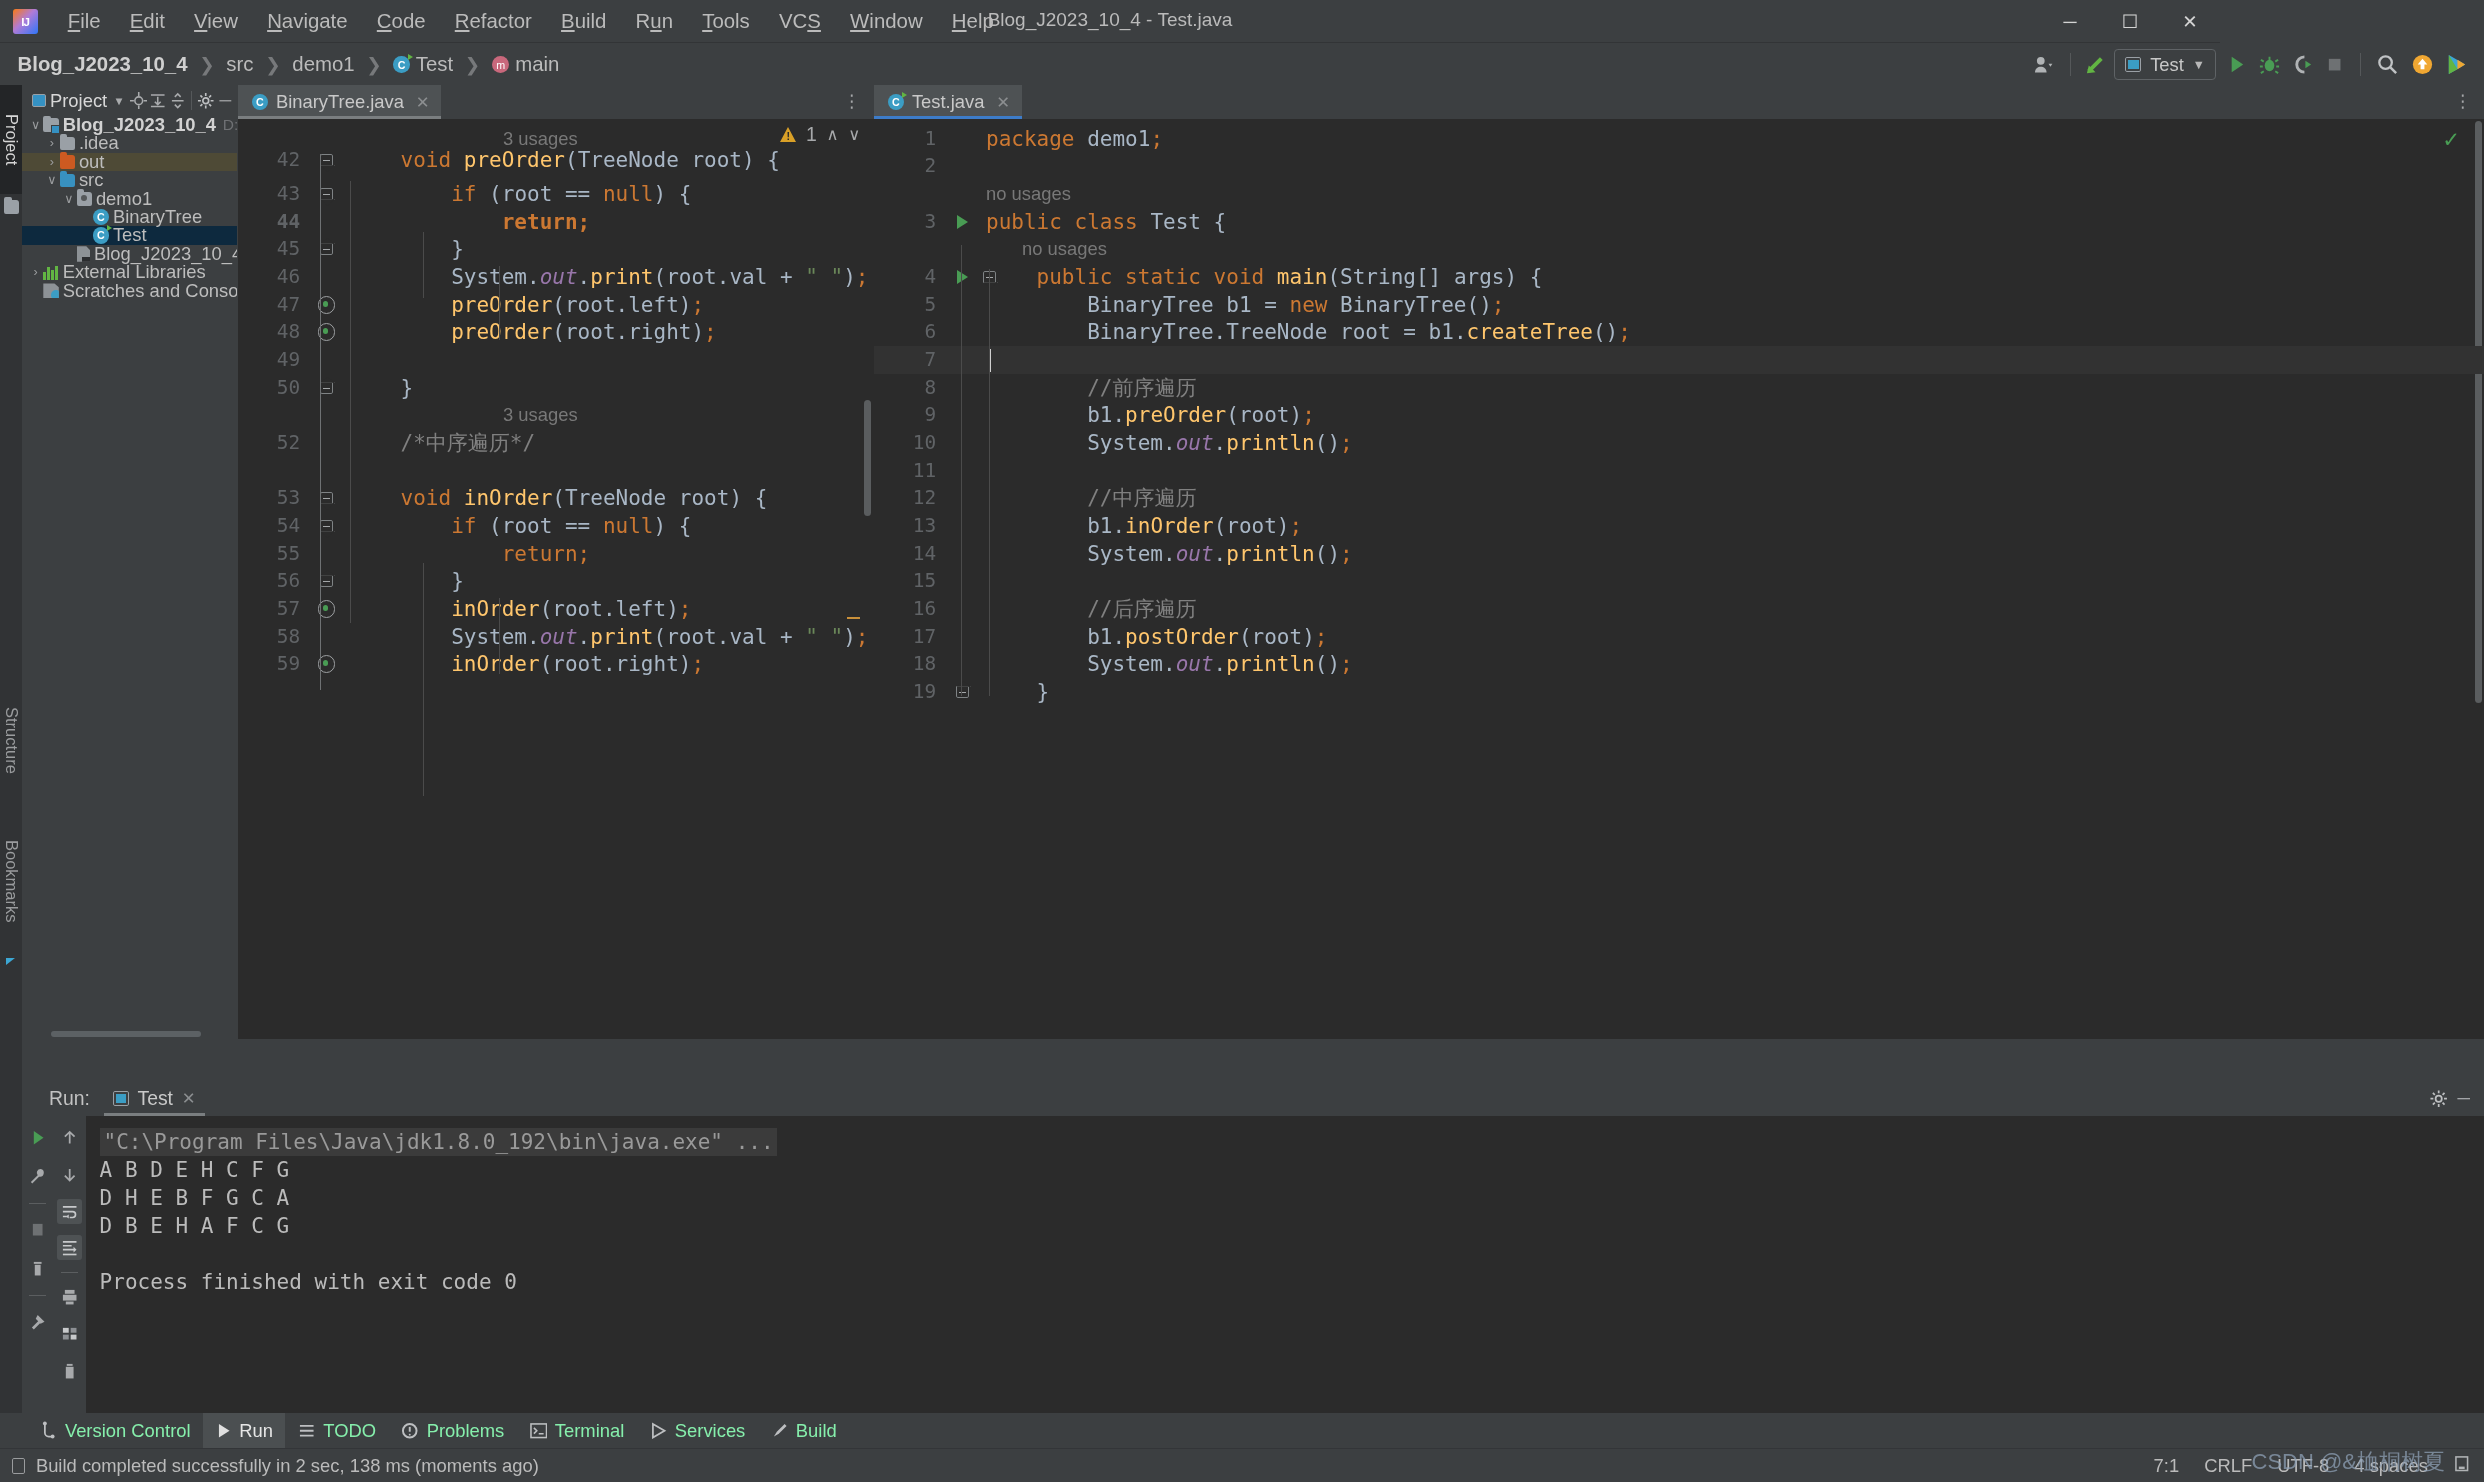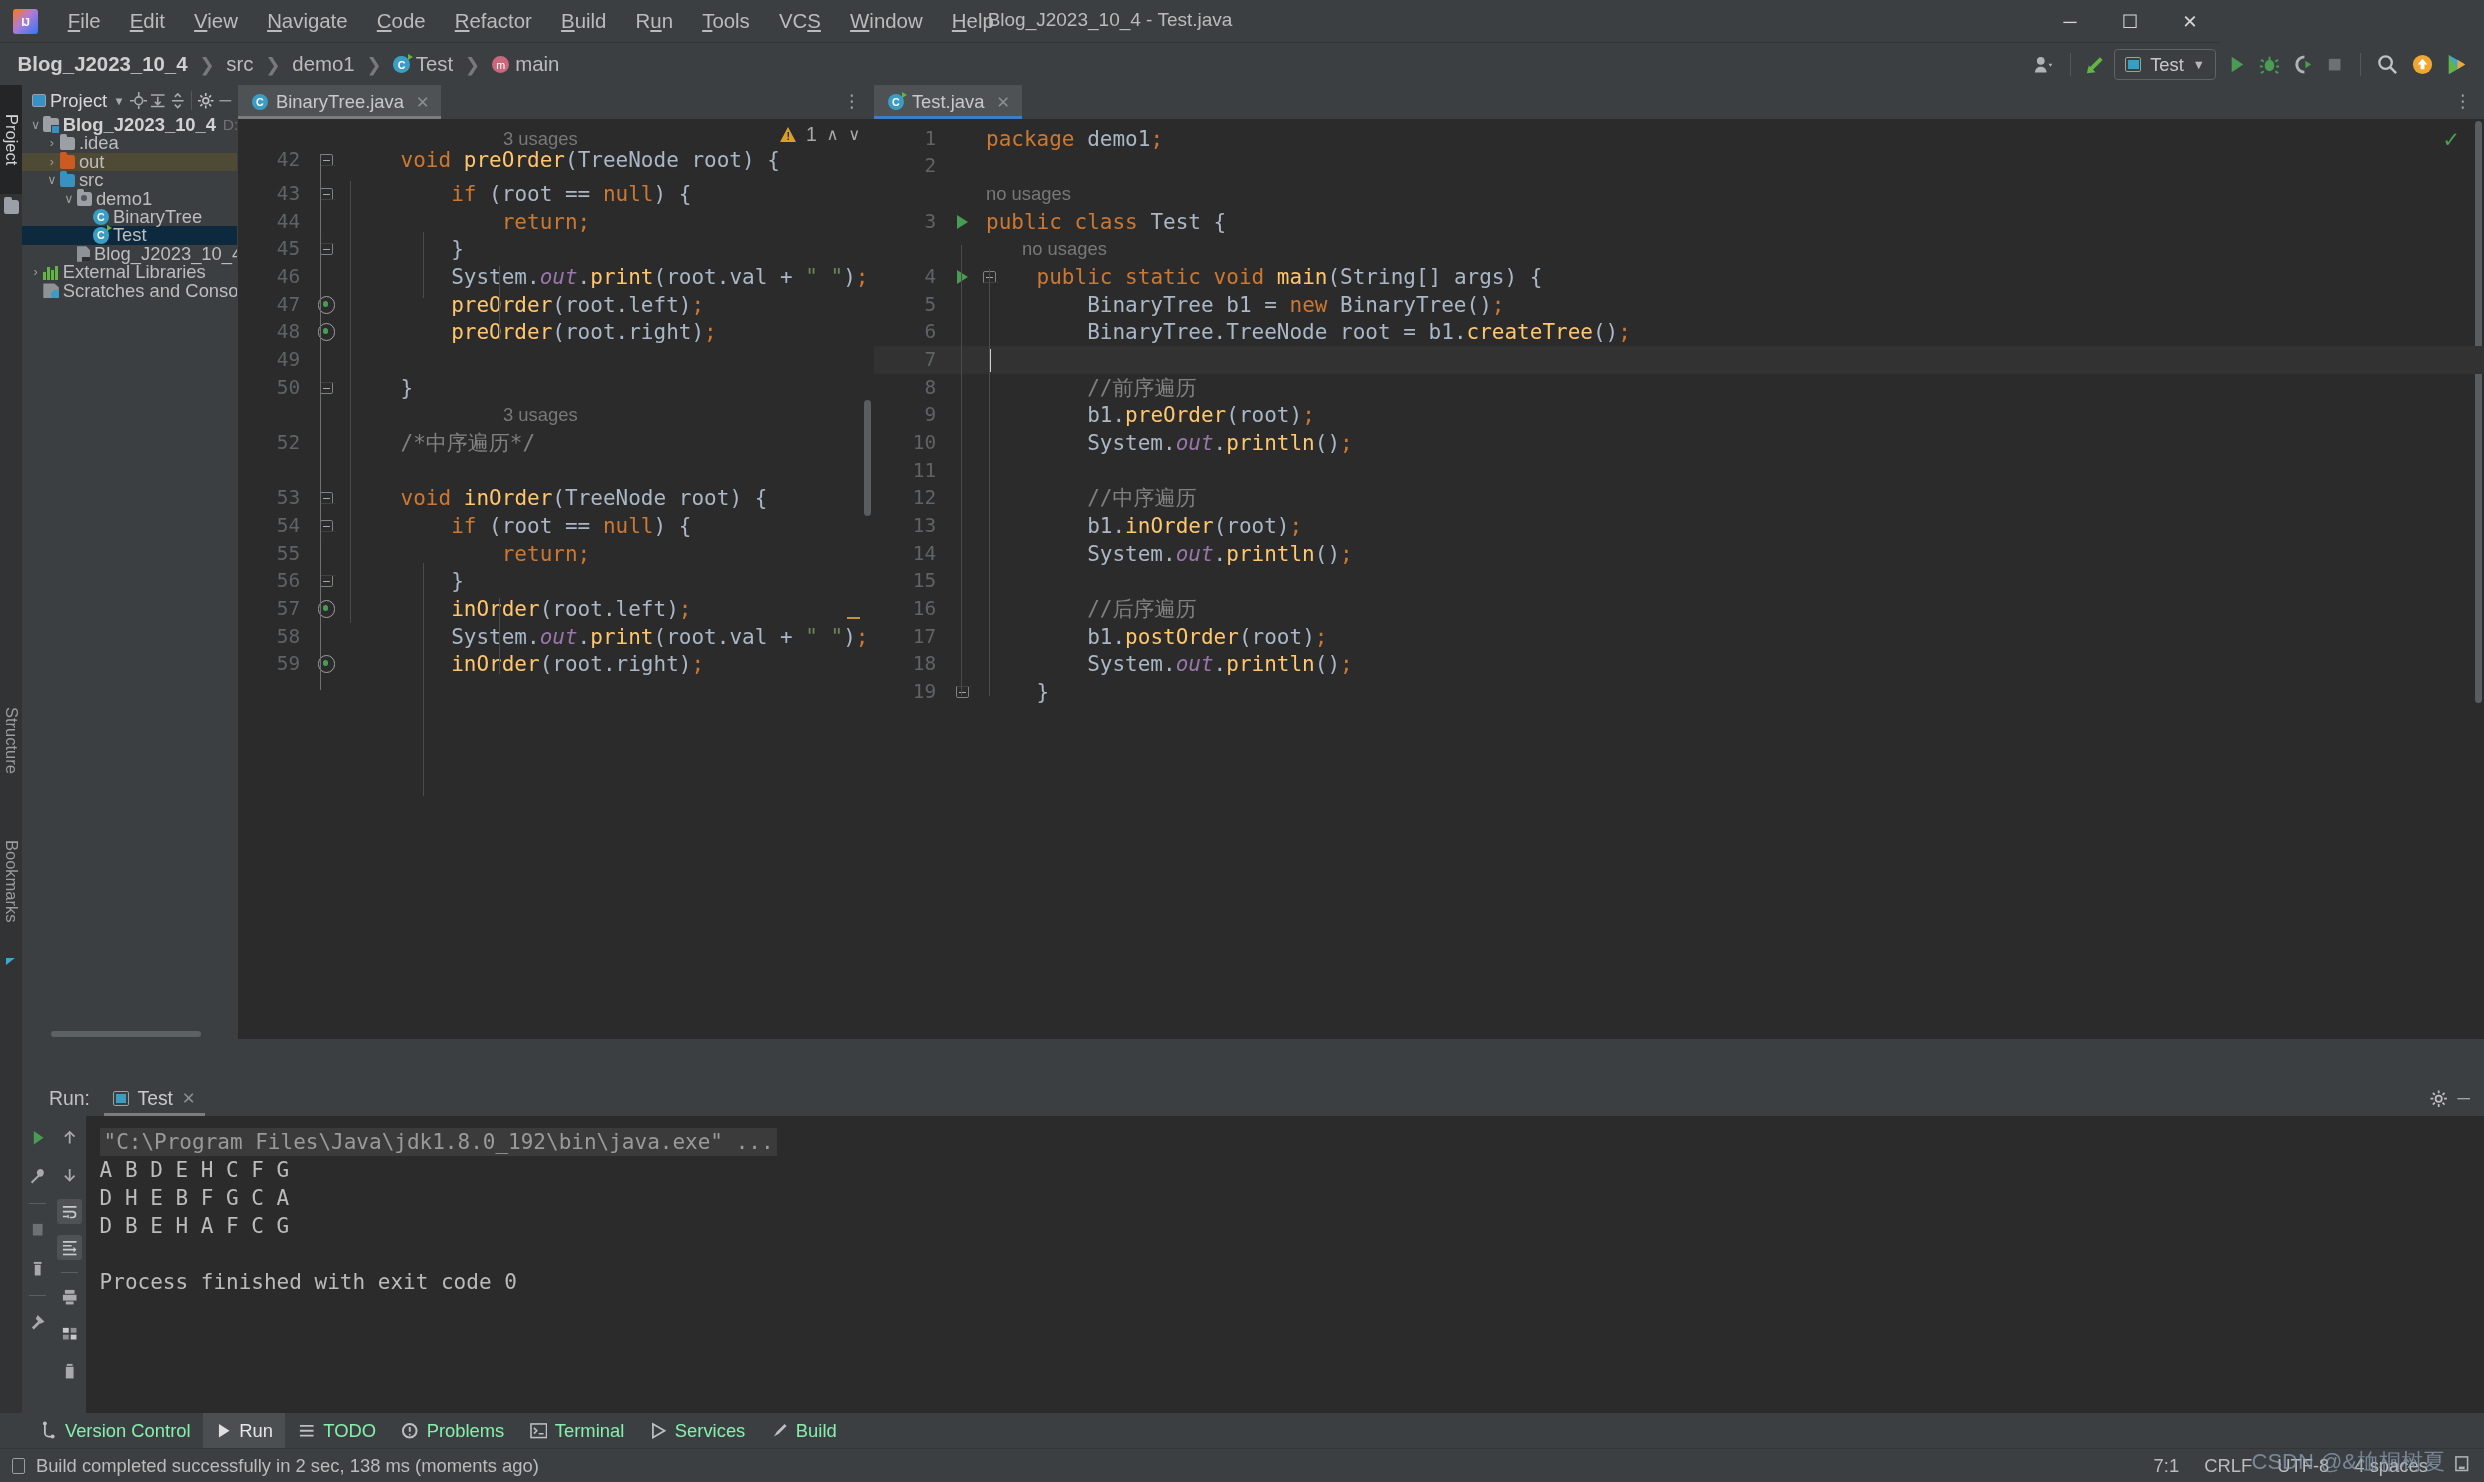--- a/index.html
+++ b/index.html
@@ -580,21 +580,21 @@
           <span class="warn-tri"></span>
           <span>1</span>
           <span style="font-size:16.5px;">∧</span>
           <span style="font-size:16.5px;">∨</span>
         </div>
         <div class="vscroll-e" style="top:281px;height:116px;"></div>
         <div style="position:absolute;right:13.6px;top:498px;width:13.6px;height:1.9px;background:#c9903a;"></div>
       <div class="coderow" style="position: absolute; left: 0px; right: 0px; top: 5.8px;"><span class="hint" style="left:265px">3 usages</span></div>
           <div class="coderow" style="position: absolute; left: 0px; right: 0px; top: 27px;"><span class="gutter-col">42</span><span class="gutter-mark"><span class="fold start"></span></span><span class="code">    <span class="k">void</span> <span class="fn">preOrder</span>(<span class="ty">TreeNode</span> <span class="ty">root</span>) {</span></div>
           <div class="coderow" style="position: absolute; left: 0px; right: 0px; top: 61px;"><span class="gutter-col">43</span><span class="gutter-mark"><span class="fold start"></span></span><span class="code">        <span class="k">if</span> (<span class="ty">root</span> == <span class="k">null</span>) {</span></div>
-          <div class="coderow" style="position: absolute; left: 0px; right: 0px; top: 89px;"><span class="gutter-col">44</span><span class="gutter-mark"></span><span class="code">            <span class="k">return</span><span class="semi">;</span></span></div>
+          <div class="coderow" style="position: absolute; left: 0px; right: 0px; top: 89px; font-weight: bold;"><span class="gutter-col">44</span><span class="gutter-mark"></span><span class="code">            <span class="k">return</span><span class="semi">;</span></span></div>
           <div class="coderow" style="position: absolute; left: 0px; right: 0px; top: 116px;"><span class="gutter-col">45</span><span class="gutter-mark"><span class="fold end"></span></span><span class="code">        }</span></div>
           <div class="coderow" style="position: absolute; left: 0px; right: 0px; top: 144px;"><span class="gutter-col">46</span><span class="gutter-mark"></span><span class="code">        <span class="ty">System</span>.<span class="st">out</span>.<span class="fn">print</span>(<span class="ty">root</span>.<span class="ty">val</span> + <span class="s">" "</span>)<span class="semi">;</span></span></div>
           <div class="coderow" style="position: absolute; left: 0px; right: 0px; top: 172px;"><span class="gutter-col">47</span><span class="gutter-mark"><span class="recur"></span></span><span class="code">        <span class="fn">preOrder</span>(<span class="ty">root</span>.<span class="ty">left</span>)<span class="semi">;</span></span></div>
           <div class="coderow" style="position: absolute; left: 0px; right: 0px; top: 199px;"><span class="gutter-col">48</span><span class="gutter-mark"><span class="recur"></span></span><span class="code">        <span class="fn">preOrder</span>(<span class="ty">root</span>.<span class="ty">right</span>)<span class="semi">;</span></span></div>
           <div class="coderow" style="position: absolute; left: 0px; right: 0px; top: 227px;"><span class="gutter-col">49</span><span class="gutter-mark"></span><span class="code"></span></div>
           <div class="coderow" style="position: absolute; left: 0px; right: 0px; top: 255px;"><span class="gutter-col">50</span><span class="gutter-mark"><span class="fold end"></span></span><span class="code">    }</span></div>
           <div class="coderow" style="position: absolute; left: 0px; right: 0px; top: 282px;"><span class="hint" style="left:265px">3 usages</span></div>
           <div class="coderow" style="position: absolute; left: 0px; right: 0px; top: 310px;"><span class="gutter-col">52</span><span class="gutter-mark"></span><span class="code"><span class="cm">    /*中序遍历*/</span></span></div>
           <div class="coderow" style="position: absolute; left: 0px; right: 0px; top: 338px;"><span class="gutter-col"></span><span class="gutter-mark"></span><span class="code"></span></div>
           <div class="coderow" style="position: absolute; left: 0px; right: 0px; top: 365px;"><span class="gutter-col">53</span><span class="gutter-mark"><span class="fold start"></span></span><span class="code">    <span class="k">void</span> <span class="fn">inOrder</span>(<span class="ty">TreeNode</span> <span class="ty">root</span>) {</span></div>

